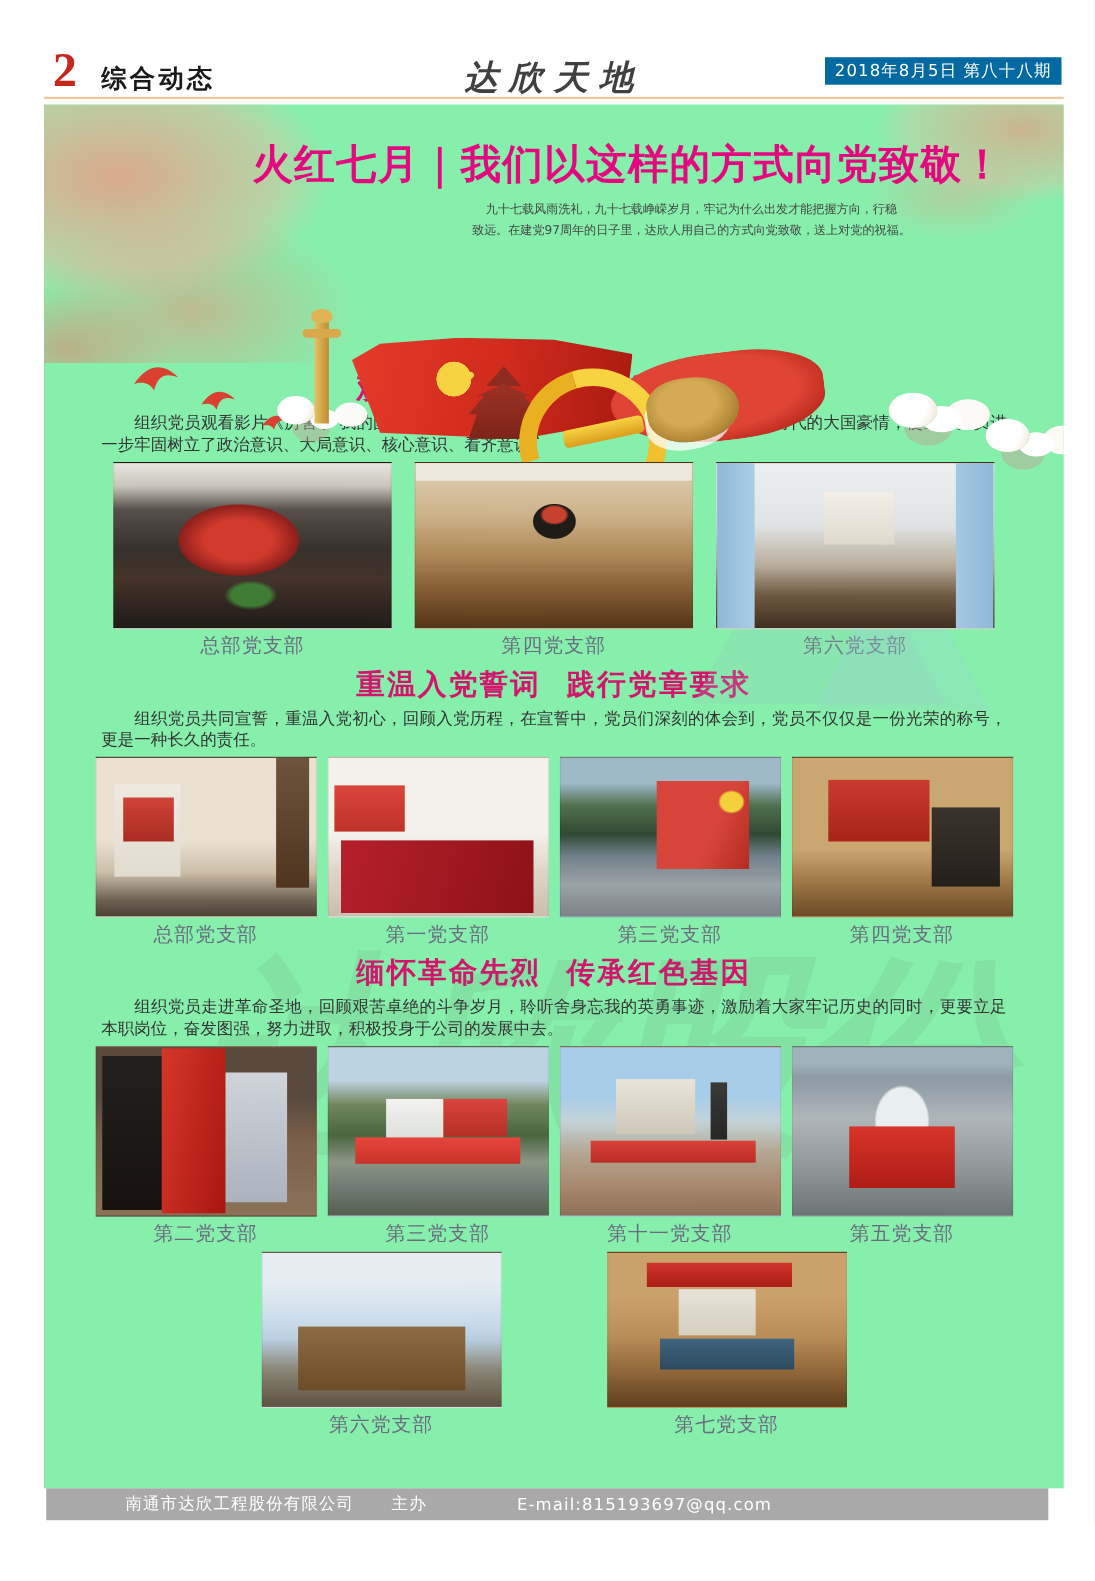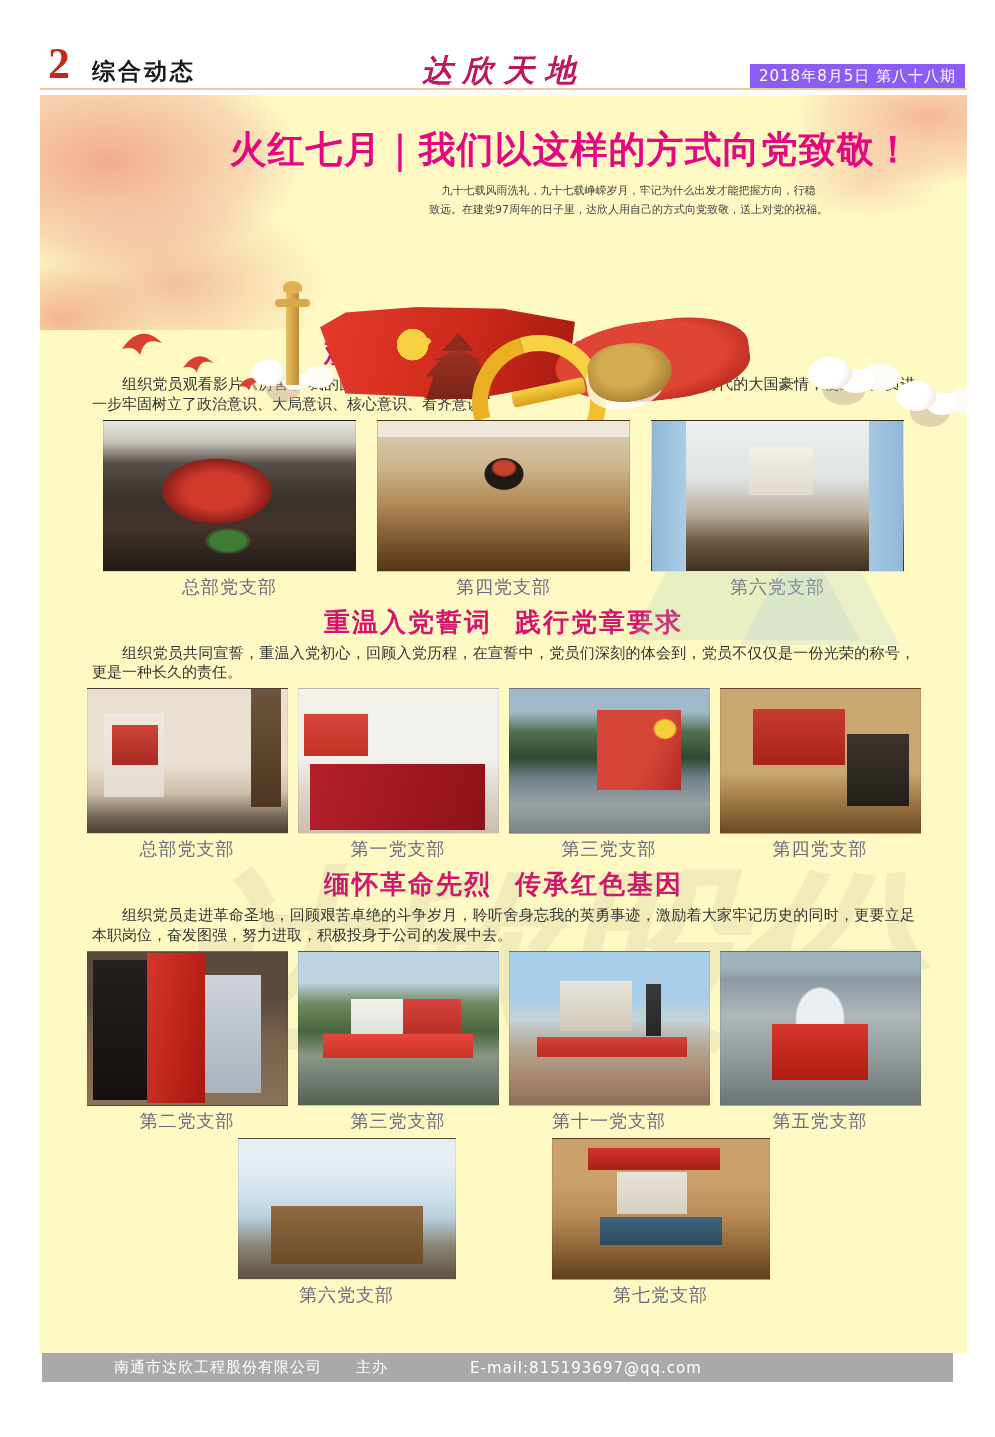--- a/index.html
+++ b/index.html
@@ -6,29 +6,29 @@
   .page{position:relative;width:995px;height:1437px;background:#ffffff;overflow:hidden;
         font-family:"DejaVu Sans","Liberation Sans",sans-serif;}
 
   
   .masthead-bar{position:absolute;left:40px;top:48px;width:927px;height:42px;}
   .page-num{position:absolute;left:8px;top:-6px;font-family:"Liberation Serif",serif;
             font-size:44px;font-weight:bold;color:#c5271d;line-height:1;}
   .section-name{position:absolute;left:52px;top:8px;font-size:23px;font-weight:bold;color:#1a1a1a;letter-spacing:3px;}
   .masthead-title{position:absolute;left:0;right:0;top:2px;text-align:center;
             font-family:"DejaVu Serif","Liberation Serif",serif;font-style:italic;font-weight:bold;
-            font-size:31px;color:#be185d;letter-spacing:10px;}
-  .issue-badge{position:absolute;right:2px;top:16px;background:#8b5cf6;color:#fff;
+            font-size:31px;color:#404040;letter-spacing:10px;}
+  .issue-badge{position:absolute;right:2px;top:4px;background:#0369a1;color:#fff;
             font-size:15px;padding:3px 9px;letter-spacing:1px;}
   .header-rule{position:absolute;left:40px;top:88px;width:927px;height:0;
             border-top:2px solid #eec99e;}
 
   
   .sheet{position:absolute;left:40px;top:95px;width:927px;height:1258px;
-         background:#fef9c3;overflow:hidden;}
+         background:#86efac;overflow:hidden;}
 
   
   .banner{position:relative;width:100%;height:235px;}
   .wc-left{position:absolute;left:0;top:0;width:480px;height:235px;
     background:
       radial-gradient(ellipse 260px 150px at 14% 28%, rgba(238,152,132,.8), rgba(242,178,158,.45) 55%, transparent 75%),
       radial-gradient(ellipse 220px 130px at 28% 80%, rgba(235,146,124,.55), transparent 70%),
       radial-gradient(ellipse 150px 90px at 4% 95%, rgba(228,120,100,.5), transparent 65%);}
   .wc-right{position:absolute;right:0;top:0;width:250px;height:150px;
     background:

